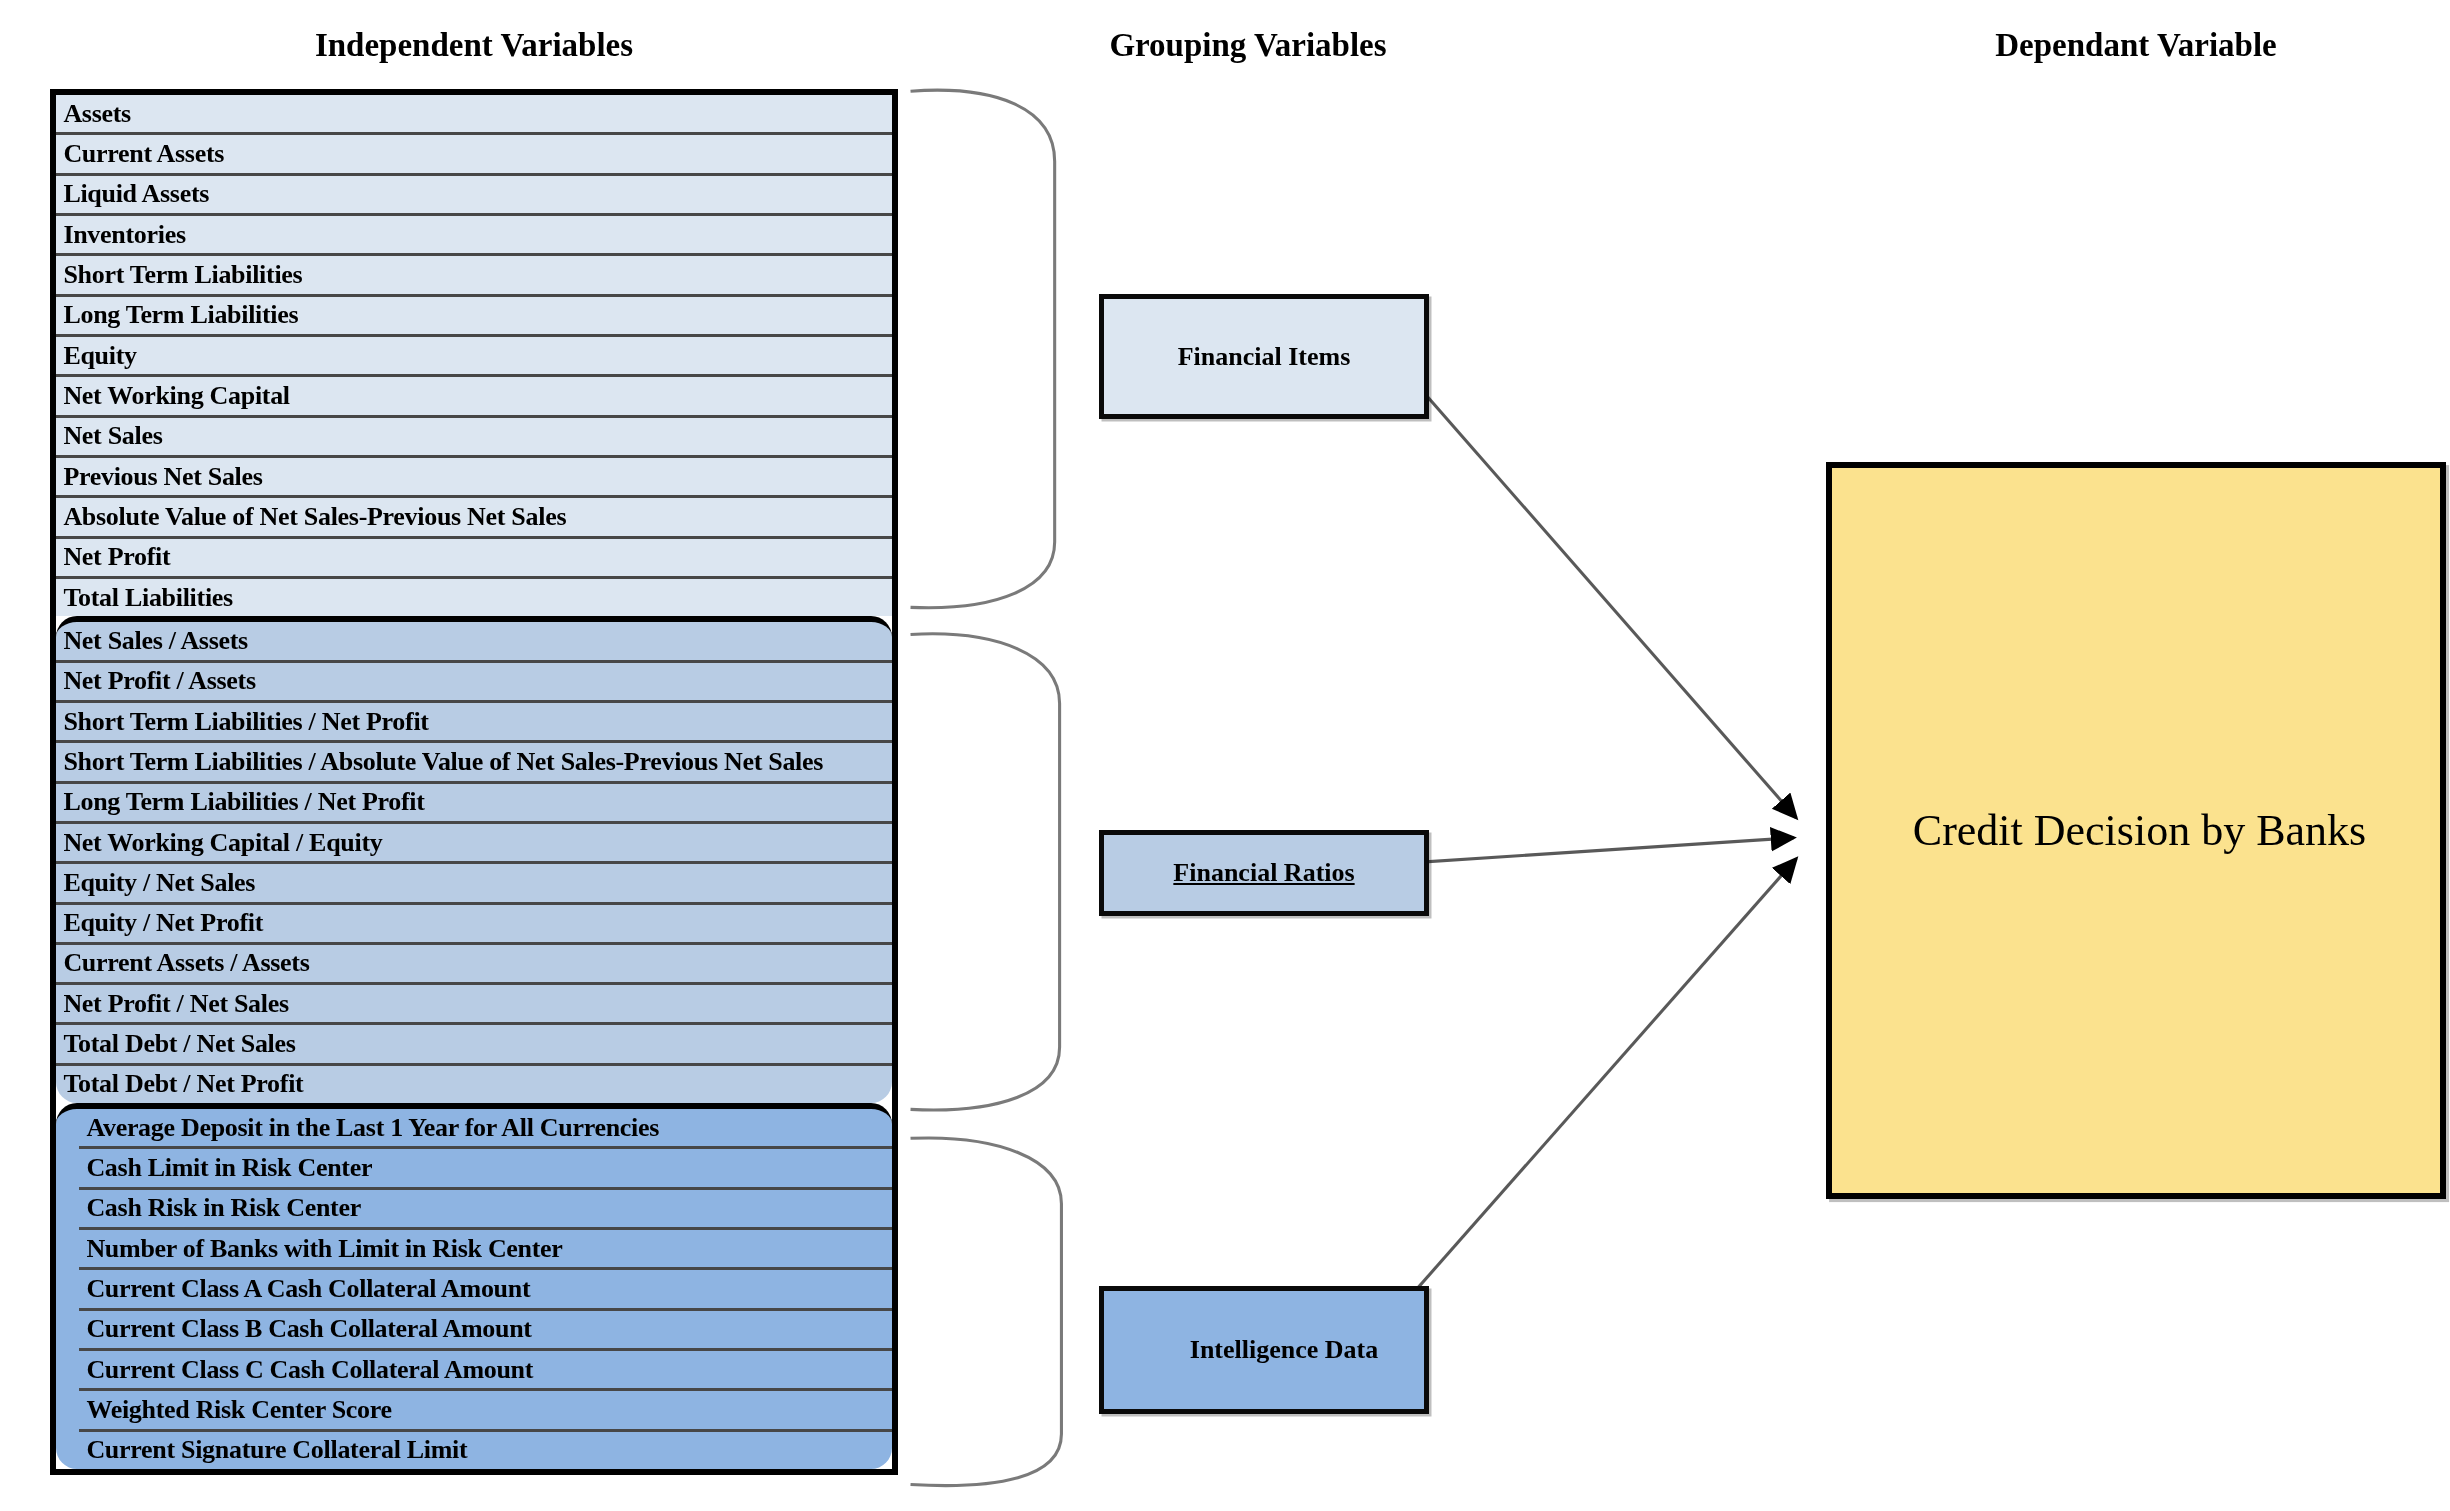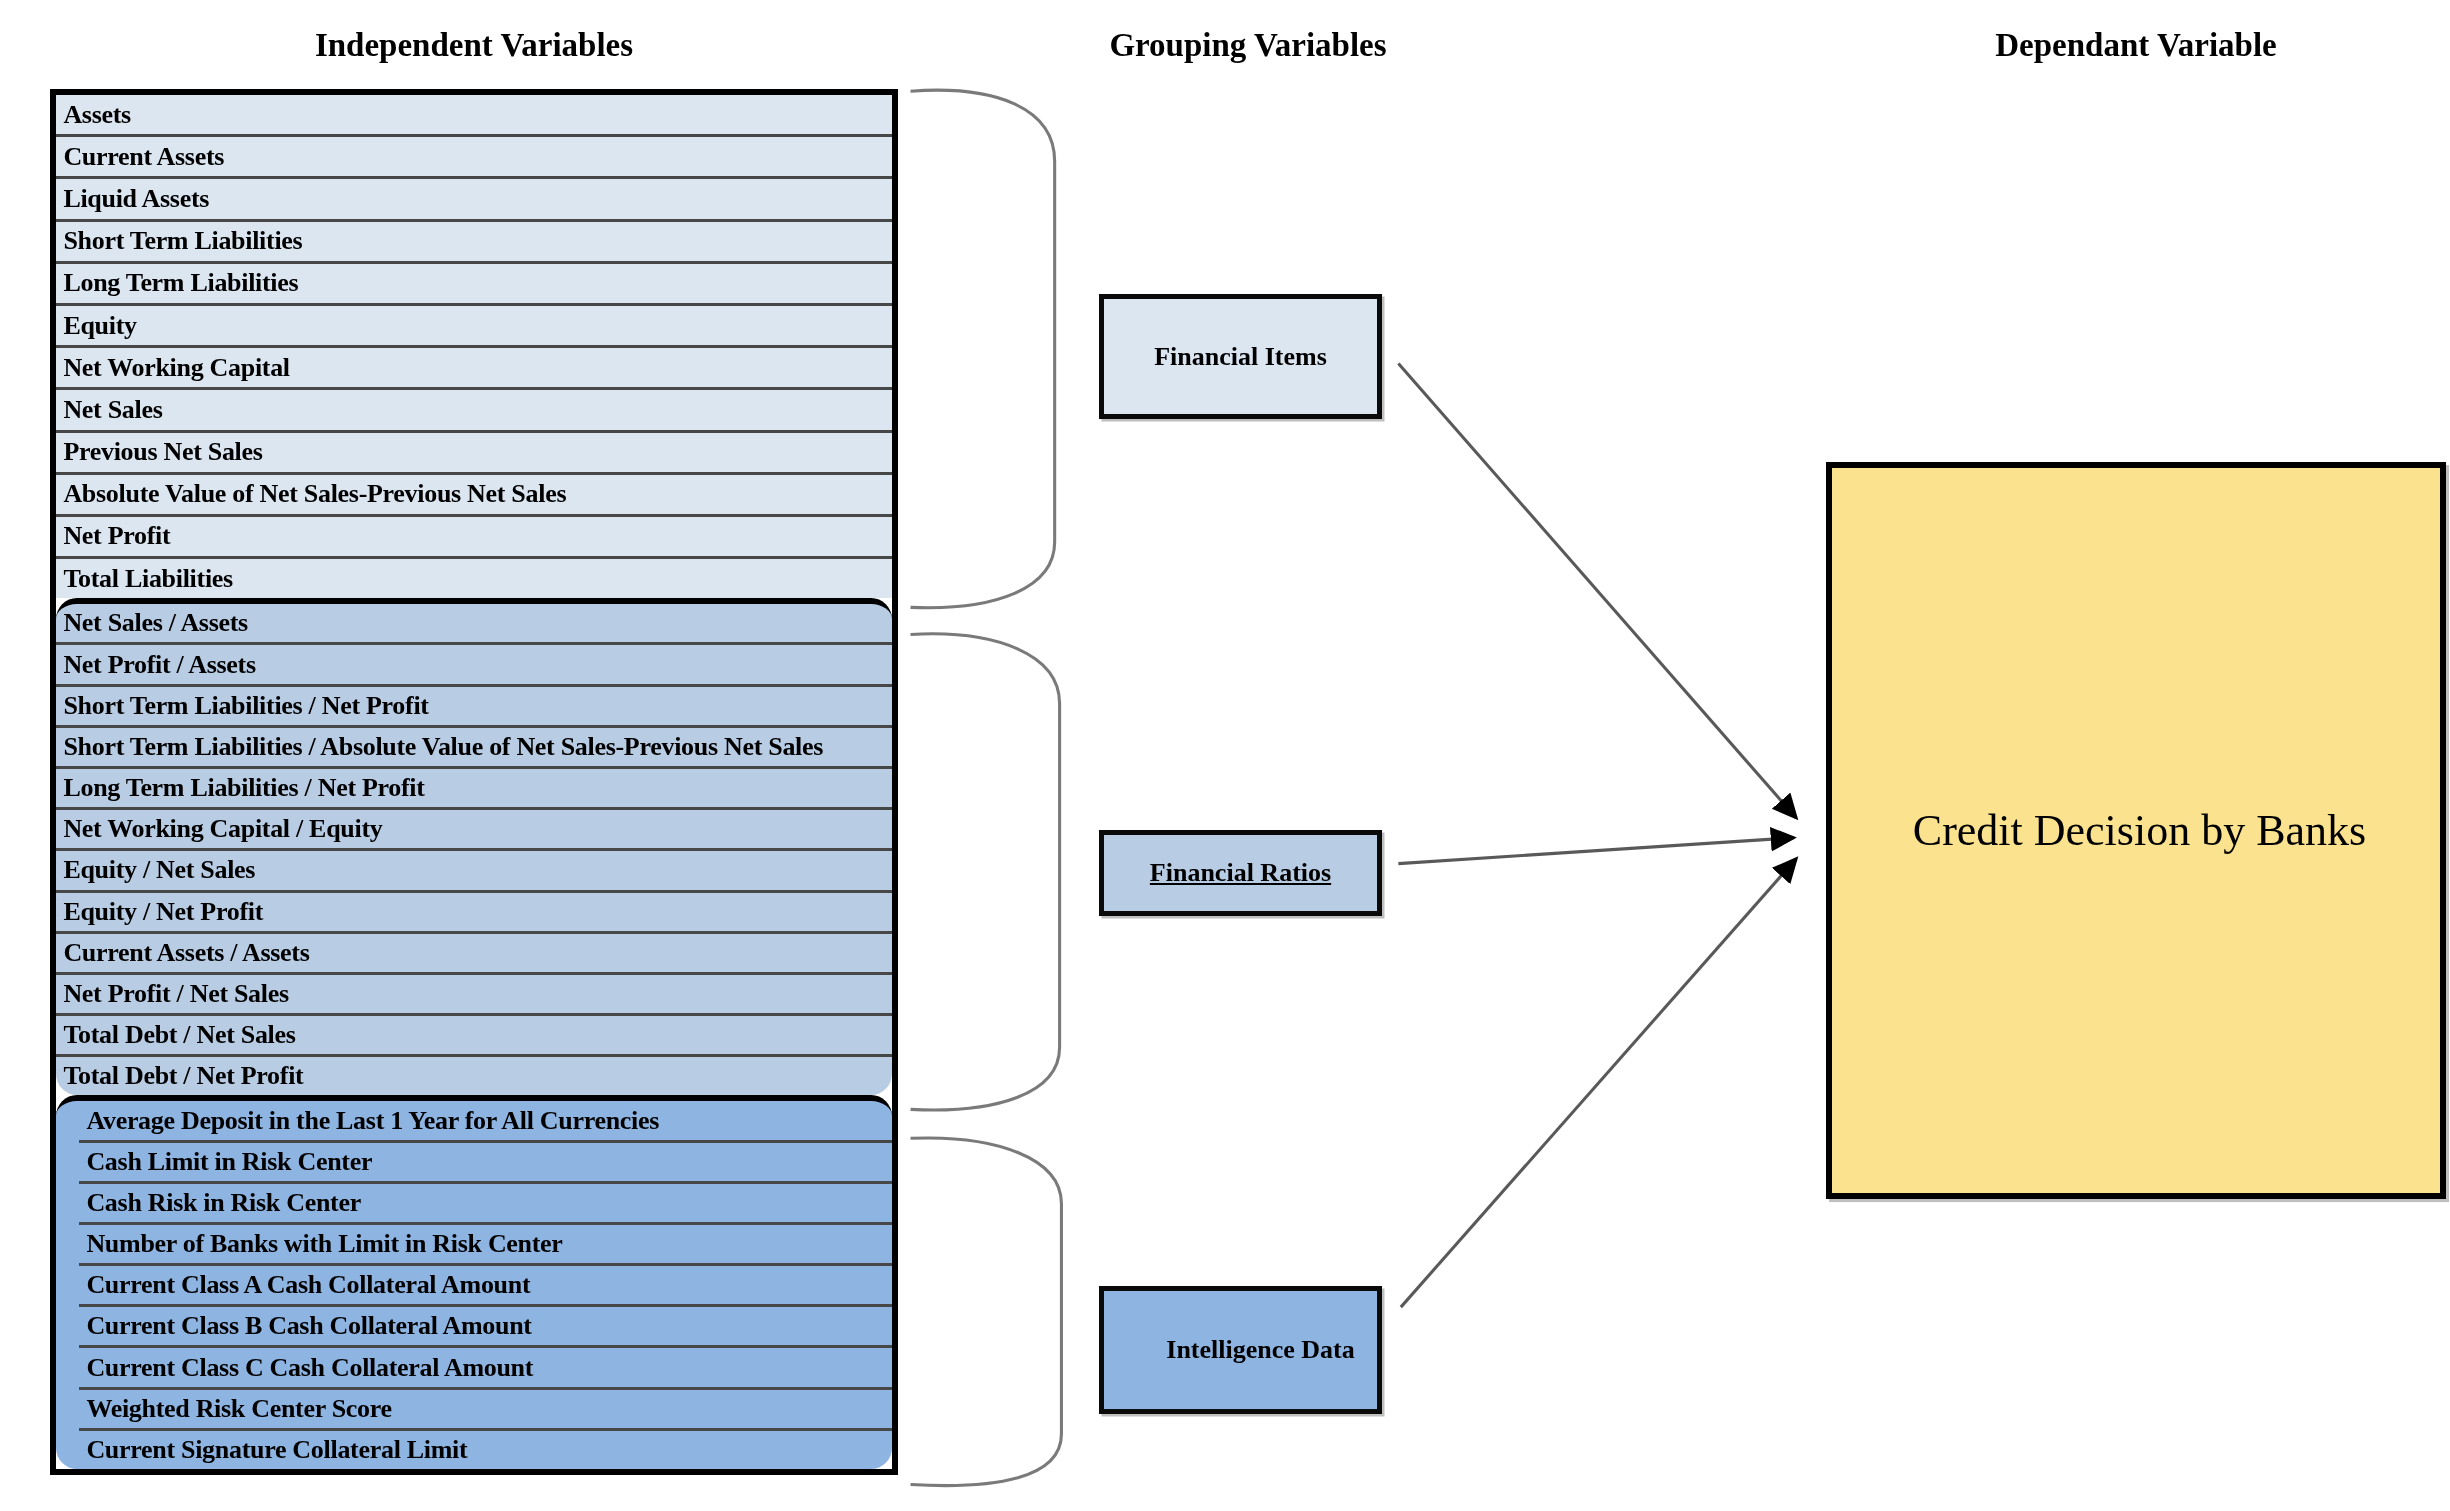--- a/index.html
+++ b/index.html
@@ -26,21 +26,21 @@
   .var-group + .var-group{border-top:6.2px solid #000;border-radius:21px;}
   .var-row{
     flex:1;display:flex;align-items:center;box-sizing:border-box;
     padding-left:7.4px;font-weight:bold;font-size:26px;line-height:1;
     white-space:nowrap;overflow:hidden;letter-spacing:-0.3px;
     border-bottom:3.1px solid #474747;
   }
   .var-row:last-child{border-bottom:none;}
 
   .group-box{
-    position:absolute;left:1083px;width:283px;box-sizing:border-box;
+    position:absolute;left:1083px;width:330px;box-sizing:border-box;
     border:5px solid #0a0a0a;display:flex;align-items:center;justify-content:center;
     font-weight:bold;font-size:26px;text-align:center;
     box-shadow:2.5px 2.5px 0 rgba(0,0,0,0.25);
   }
   #box-financial-items{top:294px;height:125px;}
   #box-financial-ratios{top:830px;height:86px;text-decoration:underline;}
   #box-intelligence-data{top:1286px;height:128px;padding-left:40px;}
 
   #box-dependent{
     position:absolute;left:1810px;top:462px;width:620px;height:737px;
@@ -61,20 +61,21 @@
   <div id="hdr-independent" class="col-header">Independent Variables</div>
   <div id="hdr-grouping" class="col-header">Grouping Variables</div>
   <div id="hdr-dependent" class="col-header">Dependant Variable</div>
 
   <div id="var-table">
 
   <div class="var-group" style="background: rgb(220, 230, 241); flex-grow: 13;">
         <div class="var-row">Assets</div>
         <div class="var-row">Current Assets</div>
         <div class="var-row">Liquid Assets</div>
+        <div class="var-row">Inventories</div>
         <div class="var-row">Short Term Liabilities</div>
         <div class="var-row">Long Term Liabilities</div>
         <div class="var-row">Equity</div>
         <div class="var-row">Net Working Capital</div>
         <div class="var-row">Net Sales</div>
         <div class="var-row">Previous Net Sales</div>
         <div class="var-row">Absolute Value of Net Sales-Previous Net Sales</div>
         <div class="var-row">Net Profit</div>
         <div class="var-row">Total Liabilities</div>
       </div>

